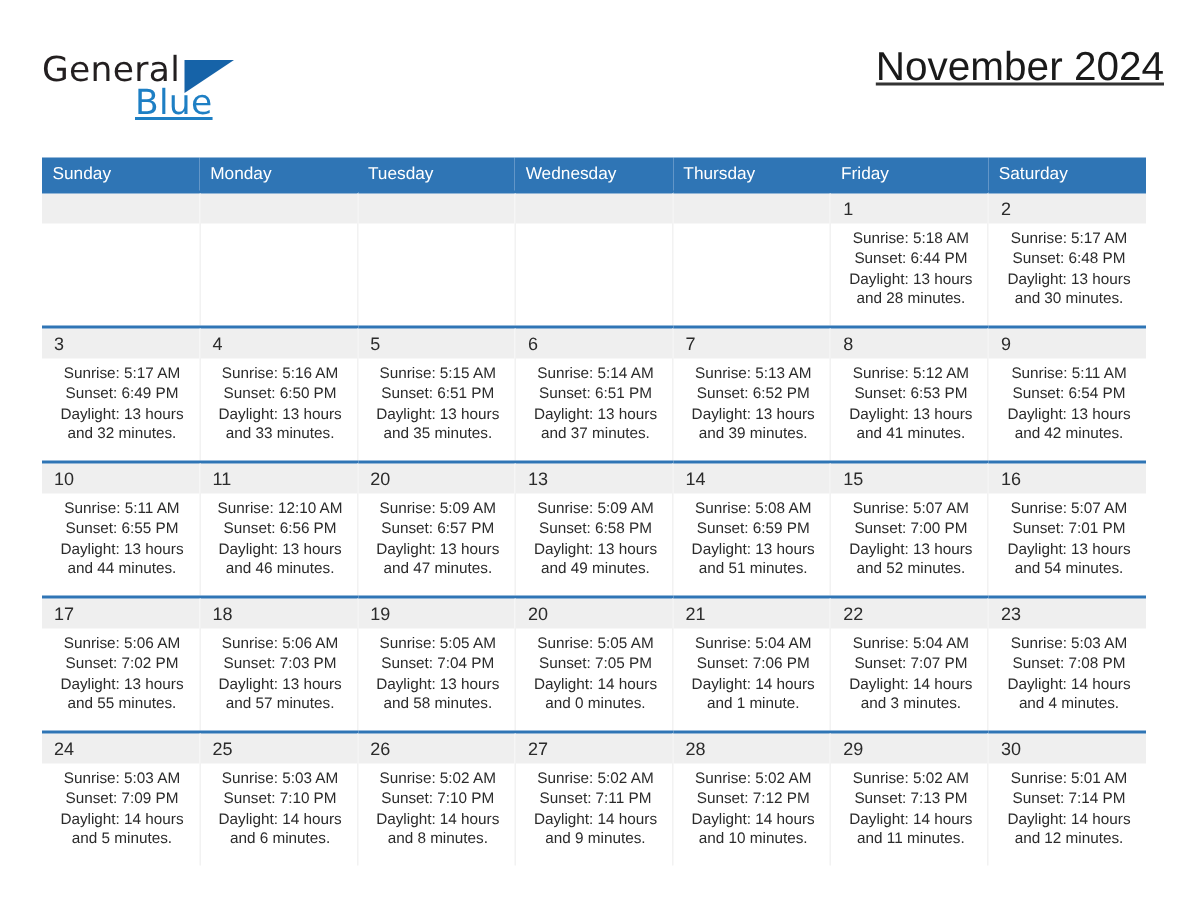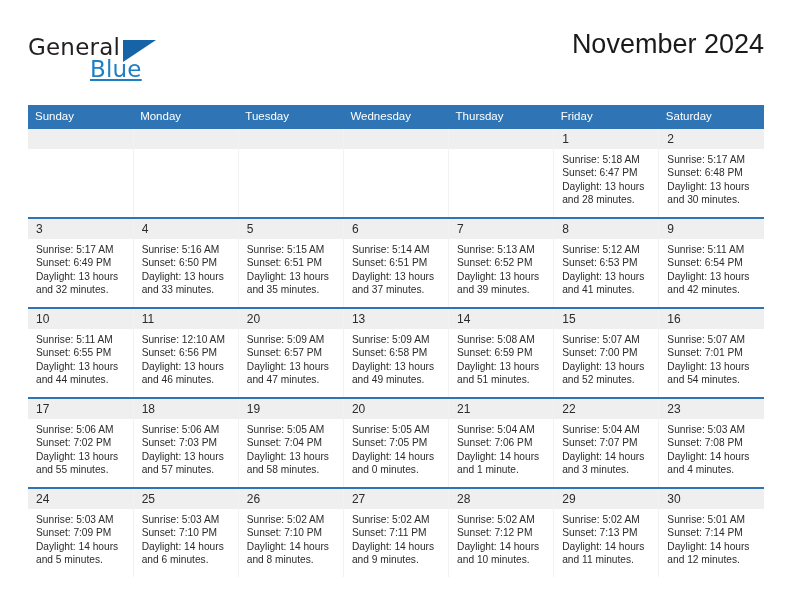--- a/index.html
+++ b/index.html
@@ -21,21 +21,21 @@
     width: 792px;
     height: 612px;
     box-sizing: border-box;
   }
 
   
   .header {
     position: absolute;
     left: 28px;
     top: 28px;
-    right: 28px;
+    right: 16px;
     height: 70px;
   }
 
   .brand {
     position: absolute;
     left: 0;
     top: 6px;
     width: 230px;
     height: 56px;
   }
@@ -70,20 +70,21 @@
     height: 0;
     border-left: 33px solid #1663a8;
     border-bottom: 22px solid transparent;
   }
 
   .title-block {
     position: absolute;
     right: 0;
     top: 0;
     text-align: center;
+    text-decoration: underline;
   }
   .month-title {
     font-size: 27px;
     font-weight: 400;
     color: #1a1a1a;
     line-height: 32px;
     white-space: nowrap;
   }
   .location-sub {
     margin-top: 6px;
@@ -140,20 +141,21 @@
     line-height: 14px;
   }
   .daynum.empty {
     color: transparent;
   }
   .cell-body {
     padding: 4px 6px 0 8px;
     font-size: 10.2px;
     line-height: 13.4px;
     color: #2b2b2b;
+    text-align: center;
   }
   .cell-body .ln {
     white-space: nowrap;
   }
 </style>
 </head>
 <body>
 
 <div class="page">
 
@@ -237,21 +239,21 @@
             <div class="ln"></div>
             <div class="ln"></div>
             <div class="ln"></div>
             <div class="ln"></div>
           </div>
         </td>
         <td>
           <div class="daynum">1</div>
           <div class="cell-body">
             <div class="ln">Sunrise: 5:18 AM</div>
-            <div class="ln">Sunset: 6:47 PM</div>
+            <div class="ln">Sunset: 6:44 PM</div>
             <div class="ln">Daylight: 13 hours</div>
             <div class="ln">and 28 minutes.</div>
           </div>
         </td>
         <td>
           <div class="daynum">2</div>
           <div class="cell-body">
             <div class="ln">Sunrise: 5:17 AM</div>
             <div class="ln">Sunset: 6:48 PM</div>
             <div class="ln">Daylight: 13 hours</div>

